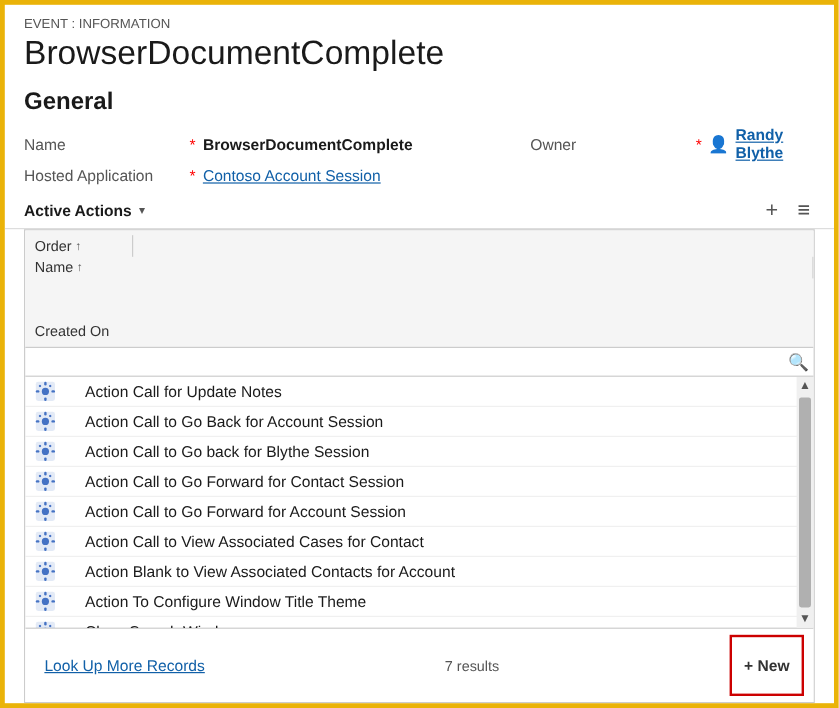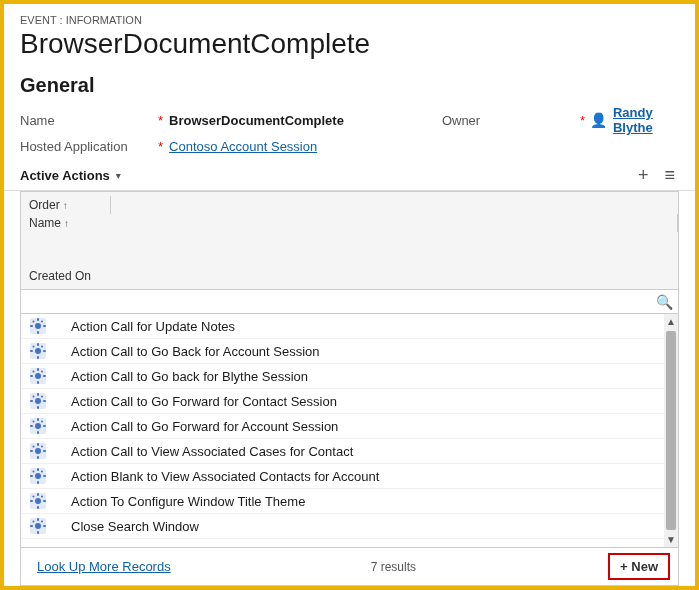--- a/index.html
+++ b/index.html
@@ -225,21 +225,21 @@
     }
     .results-count {
       font-size: 12px;
       color: #555;
     }
     .new-btn {
       display: flex;
       align-items: center;
       gap: 4px;
       border: 2px solid #c00;
-      padding: 4px 10px;
+      padding: 16px 10px;
       cursor: pointer;
       font-size: 13px;
       font-weight: 600;
       color: #333;
       background: #fff;
     }
     .scrollbar-area {
       position: absolute;
       right: 0;
       top: 0;

